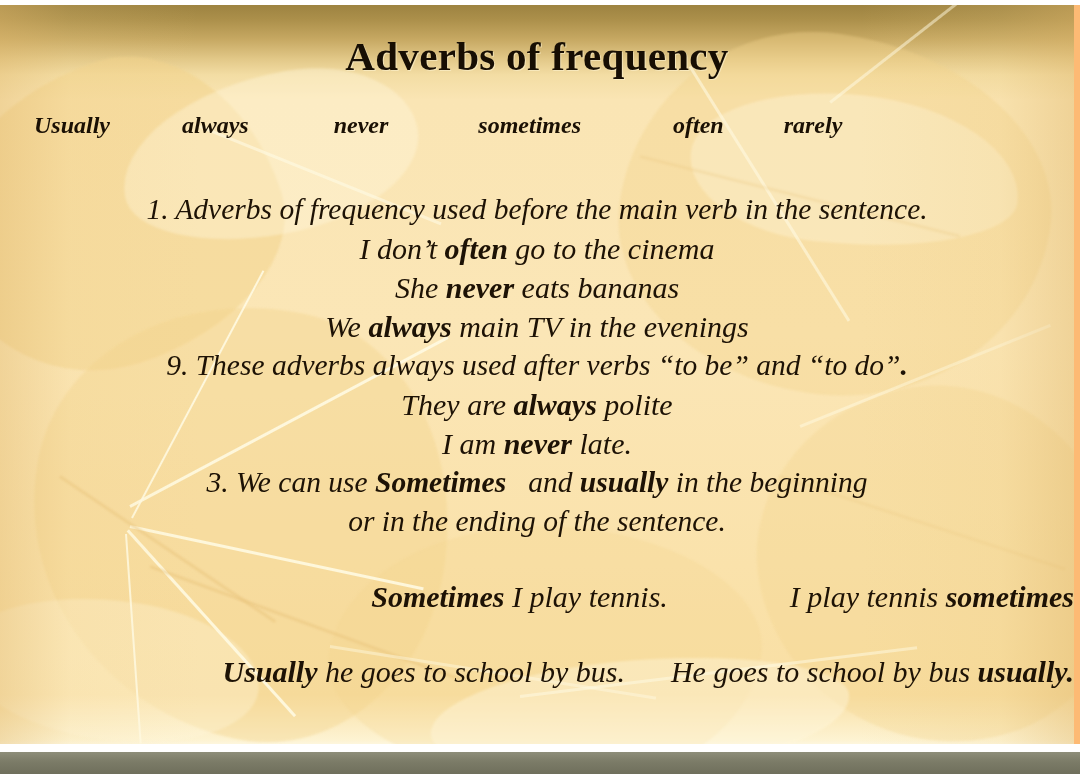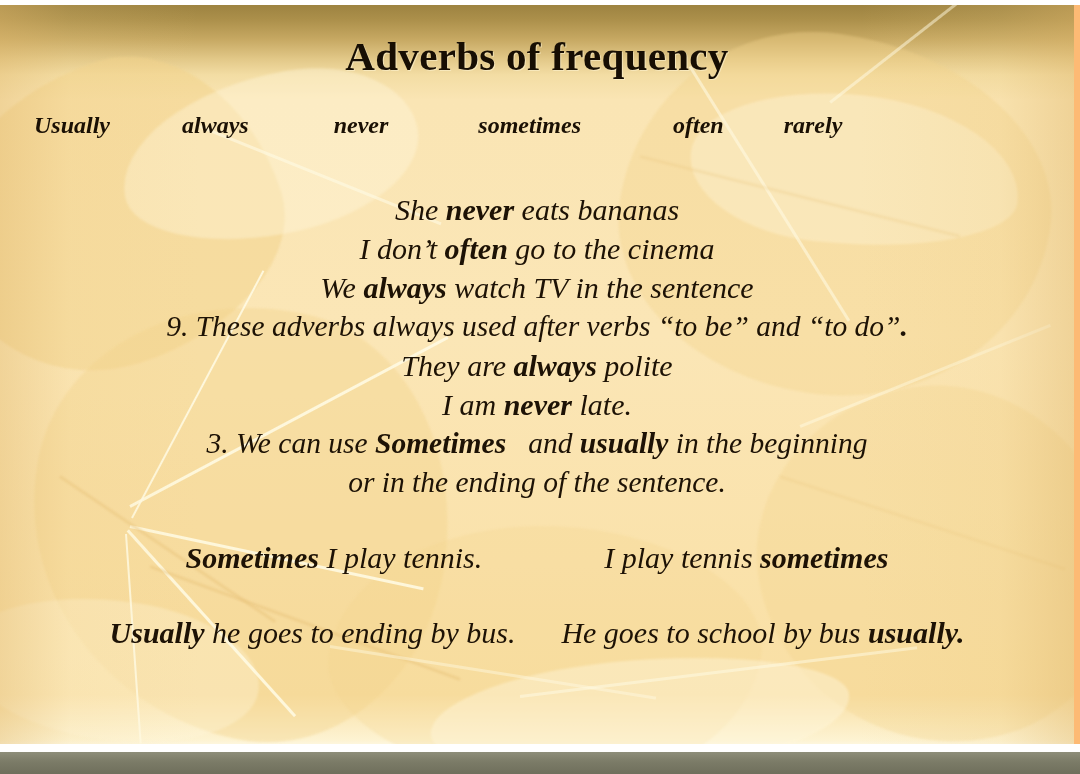--- a/index.html
+++ b/index.html
@@ -178,21 +178,21 @@
   }
   .line b {
     font-weight: bold;
     font-style: italic;
   }
 
   .line-rule { font-size: 29.5px; }
 
   .two-col {
     display: flex;
-    justify-content: center;
+    justify-content: flex-end;
     align-items: baseline;
     font-size: 30px;
     font-style: italic;
     line-height: 39px;
     white-space: pre;
   }
   .two-col .col-left  { text-align: left; }
   .two-col .col-right { text-align: left; margin-top: 36px; }
   .two-col .gap-a { width: 122px; }
   .two-col .gap-b { width: 46px; }
@@ -256,46 +256,47 @@
       <span class="sp-3"></span>
       <span class="adv">sometimes</span>
       <span class="sp-4"></span>
       <span class="adv">often</span>
       <span class="sp-5"></span>
       <span class="adv">rarely</span>
     </div>
 
     <div class="body-block">
 
-
+      <div class="line line-rule">1. Adverbs of frequency used before the main verb in the sentence.</div>
+
+
+      <div class="line"><span>I don’t </span><b>often</b><span> go to the cinema</span></div>
 
       <div class="line"><span>She </span><b>never</b><span> eats bananas</span></div>
 
-      <div class="line"><span>I don’t </span><b>often</b><span> go to the cinema</span></div>
-
-      <div class="line"><span>We </span><b>always</b><span> watch TV in the sentence</span></div>
+      <div class="line"><span>We </span><b>always</b><span> main TV in the evenings</span></div>
 
 
       <div class="line line-rule"><span>9. These adverbs always used after verbs “to be” and “to do”</span><b>.</b></div>
 
       <div class="line"><span>They are </span><b>always</b><span> polite</span></div>
 
       <div class="line"><span>I am </span><b>never</b><span> late.</span></div>
 
       <div class="line line-rule"><span>3. We can use </span><b>Sometimes</b><span>   and </span><b>usually</b><span> in the beginning</span></div>
 
       <div class="line line-rule">or in the ending of the sentence.</div>
 
       <div class="two-col">
         <span class="col-left"><b>Sometimes</b><span> I play tennis.</span></span>
         <span class="gap-a"></span>
         <span class="col-right"><span>I play tennis </span><b>sometimes</b></span>
       </div>
 
       <div class="two-col">
-        <span class="col-left"><b>Usually</b><span> he goes to ending by bus.</span></span>
+        <span class="col-left"><b>Usually</b><span> he goes to school by bus.</span></span>
         <span class="gap-b"></span>
         <span class="col-right"><span>He goes to school by bus </span><b>usually.</b></span>
       </div>
 
     </div>
   </div>
 </div>
 
 </body></html>

